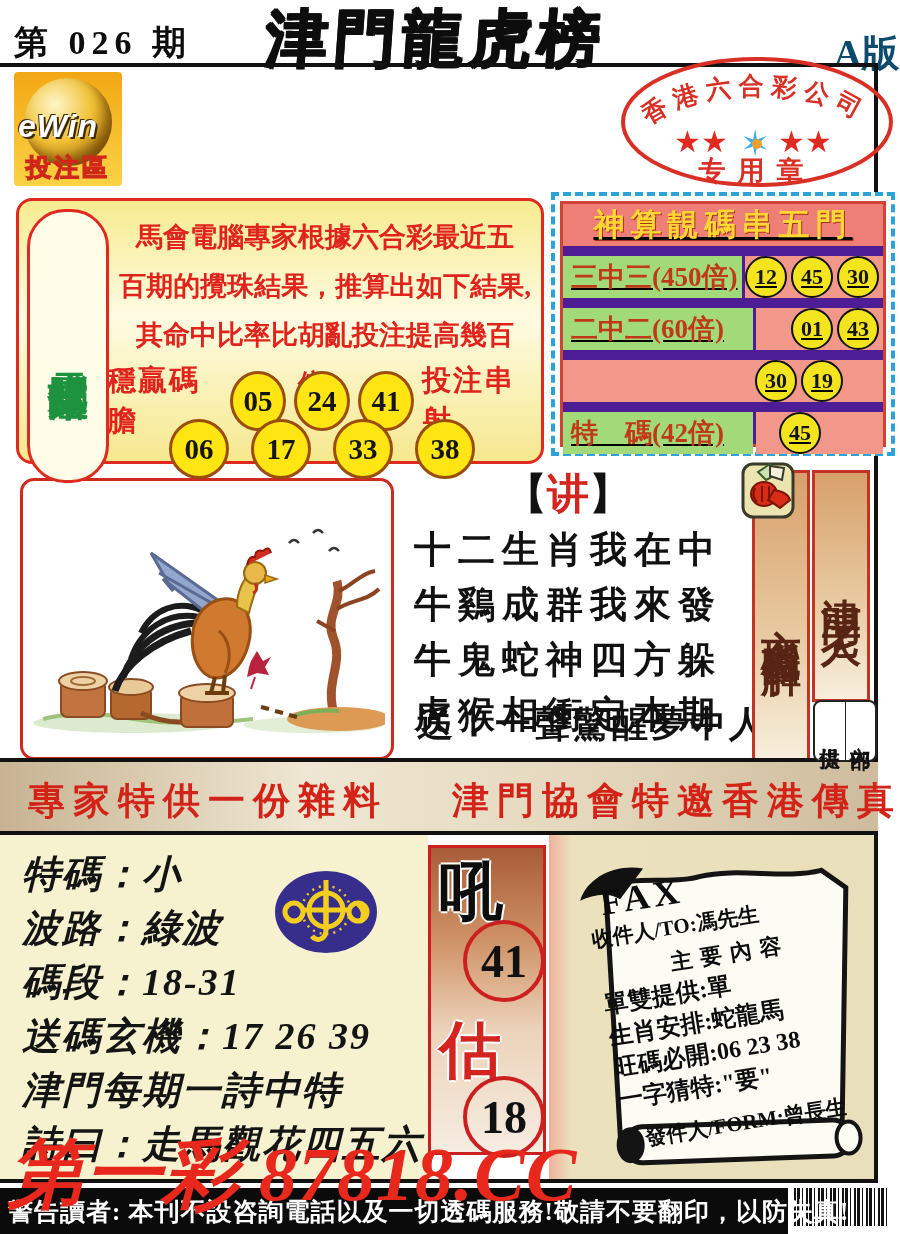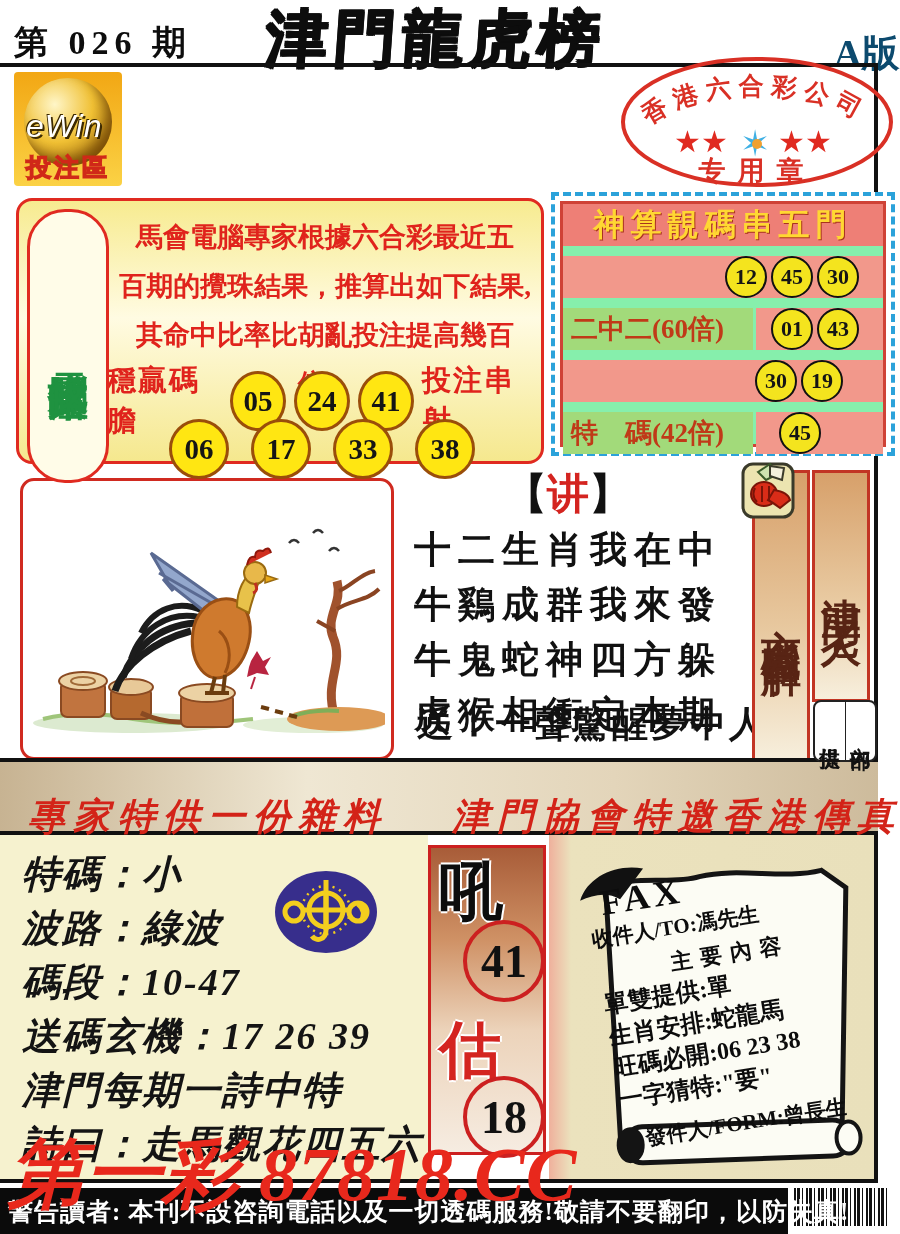--- a/index.html
+++ b/index.html
@@ -21,21 +21,21 @@
 
   
   .stamp{left:616px;top:52px;width:282px;height:138px;z-index:6;}
 
   
   .ewin{left:14px;top:72px;width:108px;height:114px;background:linear-gradient(180deg,#f2a714,#fbd245);
         border-radius:4px;overflow:hidden;}
   .ewin-ball{position:absolute;left:10px;top:6px;width:88px;height:88px;border-radius:50%;
         background:radial-gradient(circle at 35% 30%,#fff6c8,#f0c034 45%,#a06c0a 85%,#6b4404);
         box-shadow:inset -6px -8px 12px rgba(90,50,0,.6);}
-  .ewin-brand{position:absolute;left:12px;top:36px;font-style:italic;font-weight:400;font-size:32px;
+  .ewin-brand{position:absolute;left:4px;top:36px;font-style:italic;font-weight:700;font-size:32px;
         color:#fff;text-shadow:2px 2px 0 #3d2a02,-1px -1px 0 #3d2a02;letter-spacing:1px;}
   .ewin-cap{position:absolute;left:0;bottom:2px;width:100%;text-align:center;font-weight:900;
         font-size:25px;color:#ffe214;-webkit-text-stroke:1.3px #d02818;letter-spacing:3px;}
 
   
   .strategy{left:16px;top:198px;width:522px;height:260px;border:3px solid #e02a20;border-radius:16px;
         background:linear-gradient(180deg,#f7eb90,#fffbe2 45%,#f5e88e);z-index:2;}
   .capsule{position:absolute;left:8px;top:8px;width:76px;height:268px;border:3px solid #e02a20;
         border-radius:38px;background:#fffce8;display:flex;align-items:center;justify-content:center;z-index:3;}
   .capsule span{writing-mode:vertical-rl;font-family:"Liberation Serif",serif;font-weight:900;
@@ -45,30 +45,30 @@
   .srow1{position:absolute;left:88px;top:160px;width:430px;display:flex;align-items:center;gap:8px;}
   .srow2{position:absolute;left:150px;top:218px;display:flex;gap:22px;}
   .slabel{font-family:"Liberation Serif",serif;font-weight:900;font-size:29px;color:#e0231c;letter-spacing:2px;}
   .ball{width:54px;height:54px;border-radius:50%;background:#ffe612;border:3px solid #9a4e0a;
         display:flex;align-items:center;justify-content:center;
         font-family:"Liberation Serif",serif;font-weight:900;font-size:29px;color:#151515;}
 
   
   .serial-outer{left:551px;top:192px;width:344px;height:264px;border:4px dashed #2ba2da;background:#fff;
         padding:5px;box-sizing:border-box;}
-  .serial-inner{width:100%;height:100%;border:3px solid #cf4236;box-sizing:border-box;background:#86efac;
-        display:flex;flex-direction:column;gap:10px;}
+  .serial-inner{width:100%;height:100%;border:3px solid #cf4236;box-sizing:border-box;background:#4c1d95;
+        display:flex;flex-direction:column;gap:10px;text-decoration:underline;}
   .serial-title{height:44px;background:#ee7f76;display:flex;align-items:center;justify-content:center;
         font-family:"Liberation Serif",serif;font-weight:900;font-size:31px;color:#ffd732;
         letter-spacing:6px;text-shadow:1px 1px 0 #a8321e;}
   .serial-row{flex:1;display:flex;gap:3px;}
   .serial-label{width:57%;background:#a2da7a;display:flex;align-items:center;padding-left:8px;
         font-family:"Liberation Serif",serif;font-weight:900;font-size:27px;color:#c03a18;}
   .serial-vals{flex:1;background:#f2988b;display:flex;align-items:center;justify-content:flex-end;
-        gap:4px;padding-right:24px;}
+        gap:4px;padding-right:4px;}
   .ball.sm{width:38px;height:38px;border:2.5px solid #111;font-size:22px;background:#f4e41e;}
 
   
   .rooster-box{left:20px;top:478px;width:368px;height:276px;border:3px solid #d02a20;border-radius:14px;
         background:#fff;overflow:hidden;}
   .poem{left:390px;top:466px;width:356px;text-align:center;font-family:"Liberation Serif",serif;color:#111;}
   .poem-head{font-size:42px;font-weight:900;}
   .poem-head .bk{color:#111;}
   .poem-head .ch{color:#d42420;}
   .poem-line{font-size:37px;font-weight:700;letter-spacing:7px;line-height:55px;white-space:nowrap;}
@@ -84,21 +84,21 @@
   .note{left:813px;top:700px;width:60px;height:58px;border:2px solid #222;border-radius:8px;background:#fff;
         display:flex;z-index:3;}
   .note div{flex:1;display:flex;align-items:center;justify-content:center;}
   .note div span{writing-mode:vertical-rl;font-family:"Liberation Serif",serif;font-weight:700;
         font-size:21px;color:#111;}
   .note .c1{border-right:1.5px solid #222;}
 
   
   .divider{left:0;top:758px;width:878px;height:77px;border-top:4px solid #111;border-bottom:4px solid #111;
         background:linear-gradient(90deg,#c7b392,#efe7d3 35%,#e3d5ba 70%,#cdbb9c);box-sizing:border-box;}
-  .div-txt{position:absolute;top:30px;font-family:"Liberation Serif",serif;font-style:italic;font-weight:900;
+  .div-txt{position:absolute;top:14px;font-family:"Liberation Serif",serif;font-weight:900;
         font-size:37px;color:#d32318;letter-spacing:8px;white-space:nowrap;}
   .div-l{left:28px;} .div-r{left:452px;}
 
   
   .bottom-left{left:0;top:835px;width:428px;height:344px;background:#f6f2cf;}
   .tips{position:absolute;left:22px;top:12px;}
   .tip-line{font-family:"Liberation Serif",serif;font-style:italic;font-weight:700;font-size:38px;
         color:#141414;line-height:54px;white-space:nowrap;letter-spacing:2px;}
   .club{left:272px;top:868px;width:108px;height:88px;z-index:2;}
 
@@ -186,20 +186,21 @@
       <span class="ball">17</span>
       <span class="ball">33</span>
       <span class="ball">38</span>
     </div>
   </div>
 
   <div class="abs serial-outer">
     <div class="serial-inner">
       <div class="serial-title">神算靚碼串五門</div>
       <div class="serial-row">
+        <div class="serial-label">三中三(450倍)</div>
         <div class="serial-vals">
           <span class="ball sm">12</span>
           <span class="ball sm">45</span>
           <span class="ball sm">30</span>
         </div>
       </div>
       <div class="serial-row">
         <div class="serial-label">二中二(60倍)</div>
         <div class="serial-vals" style="">
           <span class="ball sm">01</span>
@@ -305,21 +306,21 @@
 
   <div class="abs divider">
     <div class="div-txt div-l">專家特供一份雜料</div>
     <div class="div-txt div-r">津門協會特邀香港傳真</div>
   </div>
 
   <div class="abs bottom-left">
     <div class="tips">
       <div class="tip-line">特碼：小</div>
       <div class="tip-line">波路：綠波</div>
-      <div class="tip-line">碼段：10-47</div>
+      <div class="tip-line">碼段：18-31</div>
       <div class="tip-line">送碼玄機：17 26 39</div>
       <div class="tip-line">津門每期一詩中特</div>
       <div class="tip-line">詩曰：走馬觀花四五六</div>
     </div>
   </div>
 
   <svg class="abs club" viewBox="0 0 108 88">
     <ellipse cx="54" cy="44" rx="51" ry="41" fill="#372e8c"></ellipse>
     <circle cx="54" cy="42" r="17" fill="none" stroke="#f3ce1e" stroke-width="5"></circle>
     <circle cx="54" cy="42" r="24" fill="none" stroke="#f3ce1e" stroke-width="2.5" stroke-dasharray="2 5"></circle>

